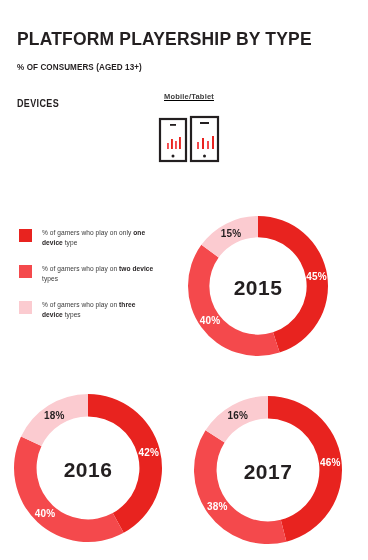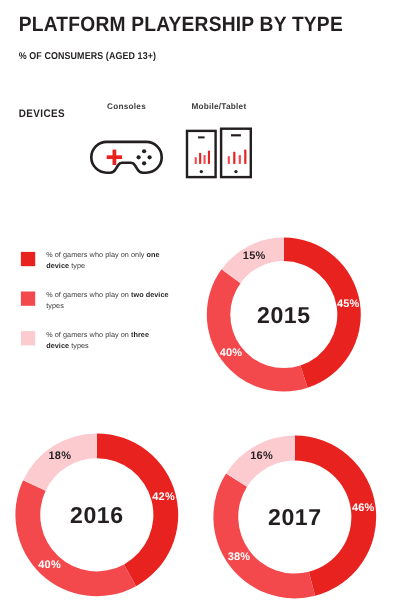--- a/index.html
+++ b/index.html
@@ -12,21 +12,21 @@
     background: #ffffff;
     font-family: "Liberation Sans", sans-serif;
     overflow: hidden;
     position: relative;
   }
 
   
   .header {
     position: absolute;
     left: 17px;
-    top: 12px;
+    top: 28px;
     width: 334px;
   }
   .page-title {
     font-family: "Liberation Sans Narrow", "Liberation Sans", sans-serif;
     font-size: 19px;
     line-height: 21px;
     font-weight: bold;
     letter-spacing: 0.2px;
     color: #231f20;
     transform: scaleX(0.92);
@@ -65,21 +65,21 @@
     color: #231f20;
     transform: scaleX(0.9);
     transform-origin: left center;
   }
   .device-col {
     position: absolute;
     top: 0;
     text-align: center;
   }
   .device-col.consoles  { left: 78px;  width: 74px; }
-  .device-col.mobile    { left: 160px; width: 78px; }
+  .device-col.mobile    { left: 150px; width: 78px; text-decoration: underline; }
   .device-col.computer  { left: 246px; width: 74px; }
 
   .device-name {
     font-size: 7.5px;
     font-weight: bold;
     color: #3c3c3c;
     letter-spacing: 0.2px;
     white-space: nowrap;
   }
   .device-icon-wrap {
@@ -146,34 +146,20 @@
 <body>
 
 <div class="header">
   <div class="page-title">PLATFORM PLAYERSHIP BY TYPE</div>
   <div class="page-subtitle">% OF CONSUMERS (AGED 13+)</div>
 </div>
 
 <div class="devices-row">
   <div class="devices-label">DEVICES</div>
 
-  <div class="device-col consoles">
-    <div class="device-name">Consoles</div>
-    <div class="device-icon-wrap">
-      <svg width="68" height="40" viewBox="0 0 68 40">
-        <path d="M16 6 h36 a14 14 0 0 1 0 28 h-3 a6 6 0 0 1 -5 -3 l-2.5 -4 a4 4 0 0 0 -3.4 -2 h-8.2 a4 4 0 0 0 -3.4 2 l-2.5 4 a6 6 0 0 1 -5 3 h-3 a14 14 0 0 1 0 -28 z" fill="#ffffff" stroke="#231f20" stroke-width="2.4"></path>
-        <rect x="16" y="18.2" width="14" height="3.4" fill="#E8231F"></rect>
-        <rect x="21.3" y="13" width="3.4" height="14" fill="#E8231F"></rect>
-        <circle cx="50" cy="14.5" r="1.9" fill="#231f20"></circle>
-        <circle cx="45" cy="20" r="1.9" fill="#231f20"></circle>
-        <circle cx="55" cy="20" r="1.9" fill="#231f20"></circle>
-        <circle cx="50" cy="25.5" r="1.9" fill="#231f20"></circle>
-      </svg>
-    </div>
-  </div>
 
   <div class="device-col mobile">
     <div class="device-name">Mobile/Tablet</div>
     <div class="device-icon-wrap">
       <svg width="62" height="48" viewBox="0 0 62 48">
 
         <rect x="2" y="4" width="26" height="42" fill="#ffffff" stroke="#231f20" stroke-width="2.2"></rect>
         <rect x="12" y="9" width="6" height="1.8" fill="#231f20"></rect>
         <circle cx="15" cy="41" r="1.5" fill="#231f20"></circle>
         <rect x="9" y="28" width="1.9" height="6" fill="#F4494C"></rect>

